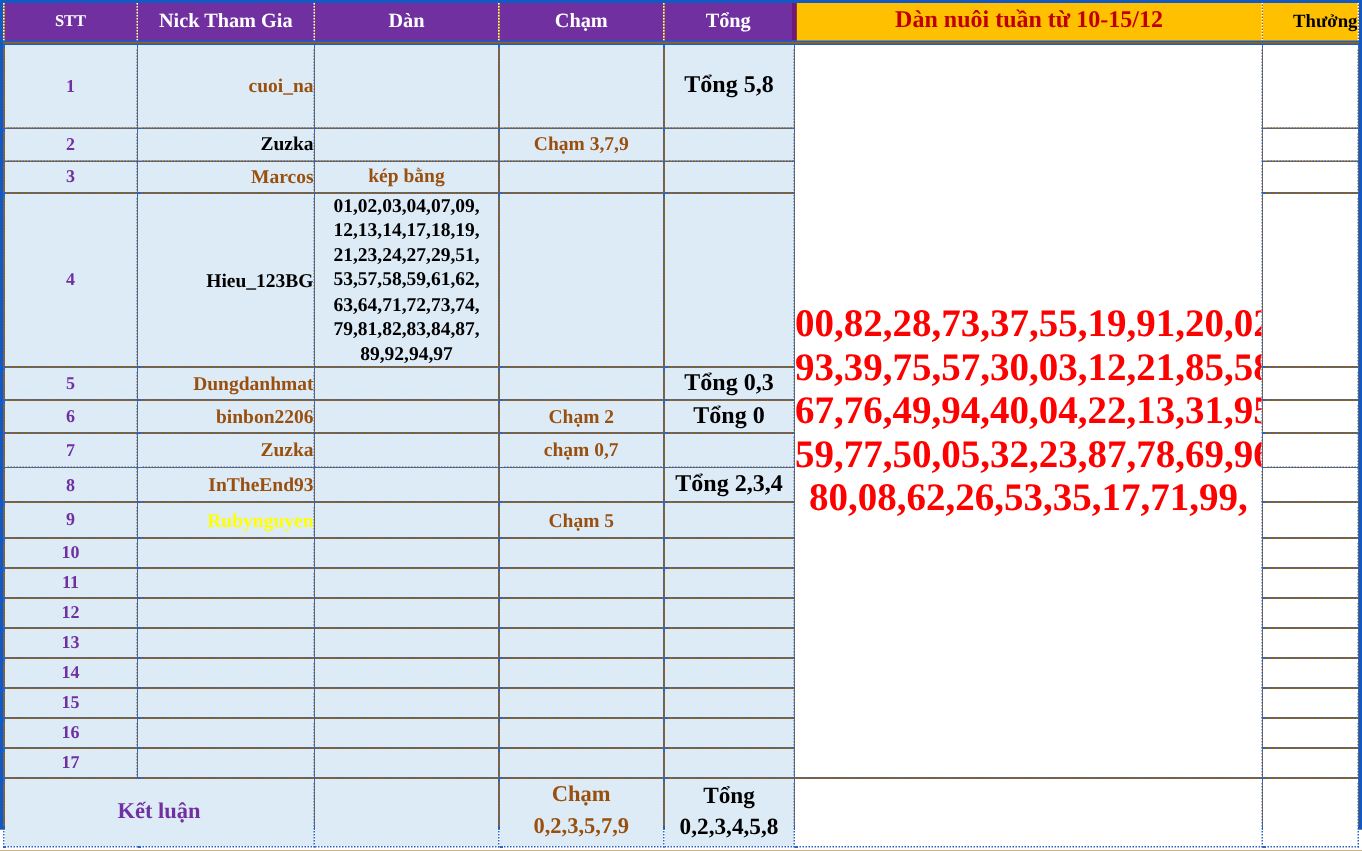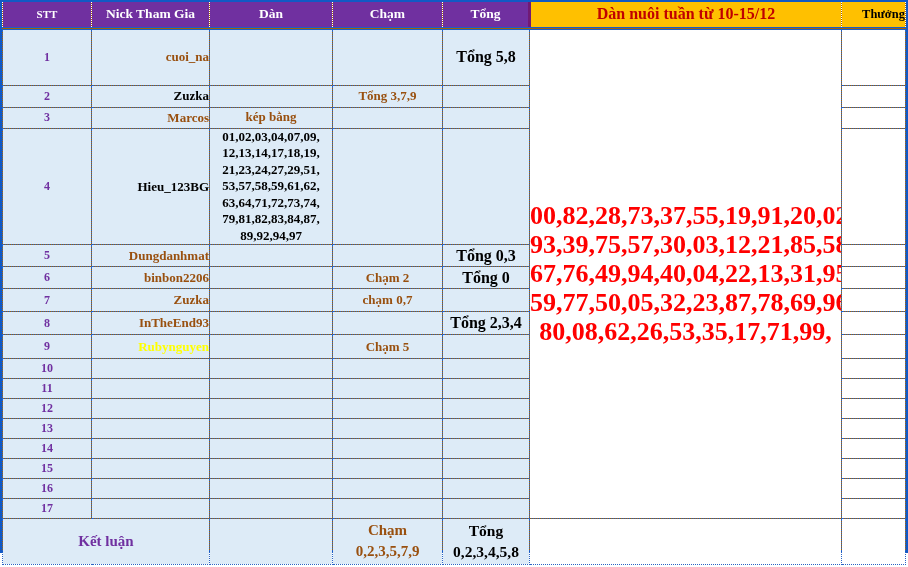--- a/index.html
+++ b/index.html
@@ -102,21 +102,21 @@
 93,39,75,57,30,03,12,21,85,58,
 67,76,49,94,40,04,22,13,31,95,
 59,77,50,05,32,23,87,78,69,96,
 80,08,62,26,53,35,17,71,99,</td>
       <td class="reward"></td>
     </tr>
     <tr style="height:22px">
       <td class="stt">2</td>
       <td class="nick c-black">Zuzka</td>
       <td class="dan"></td>
-      <td class="cham">Tổng 3,7,9</td>
+      <td class="cham">Chạm 3,7,9</td>
       <td class="tong"></td>
       <td class="reward"></td>
     </tr>
     <tr style="height:21px">
       <td class="stt">3</td>
       <td class="nick">Marcos</td>
       <td class="dan">kép bằng</td>
       <td class="cham"></td>
       <td class="tong"></td>
       <td class="reward"></td>

